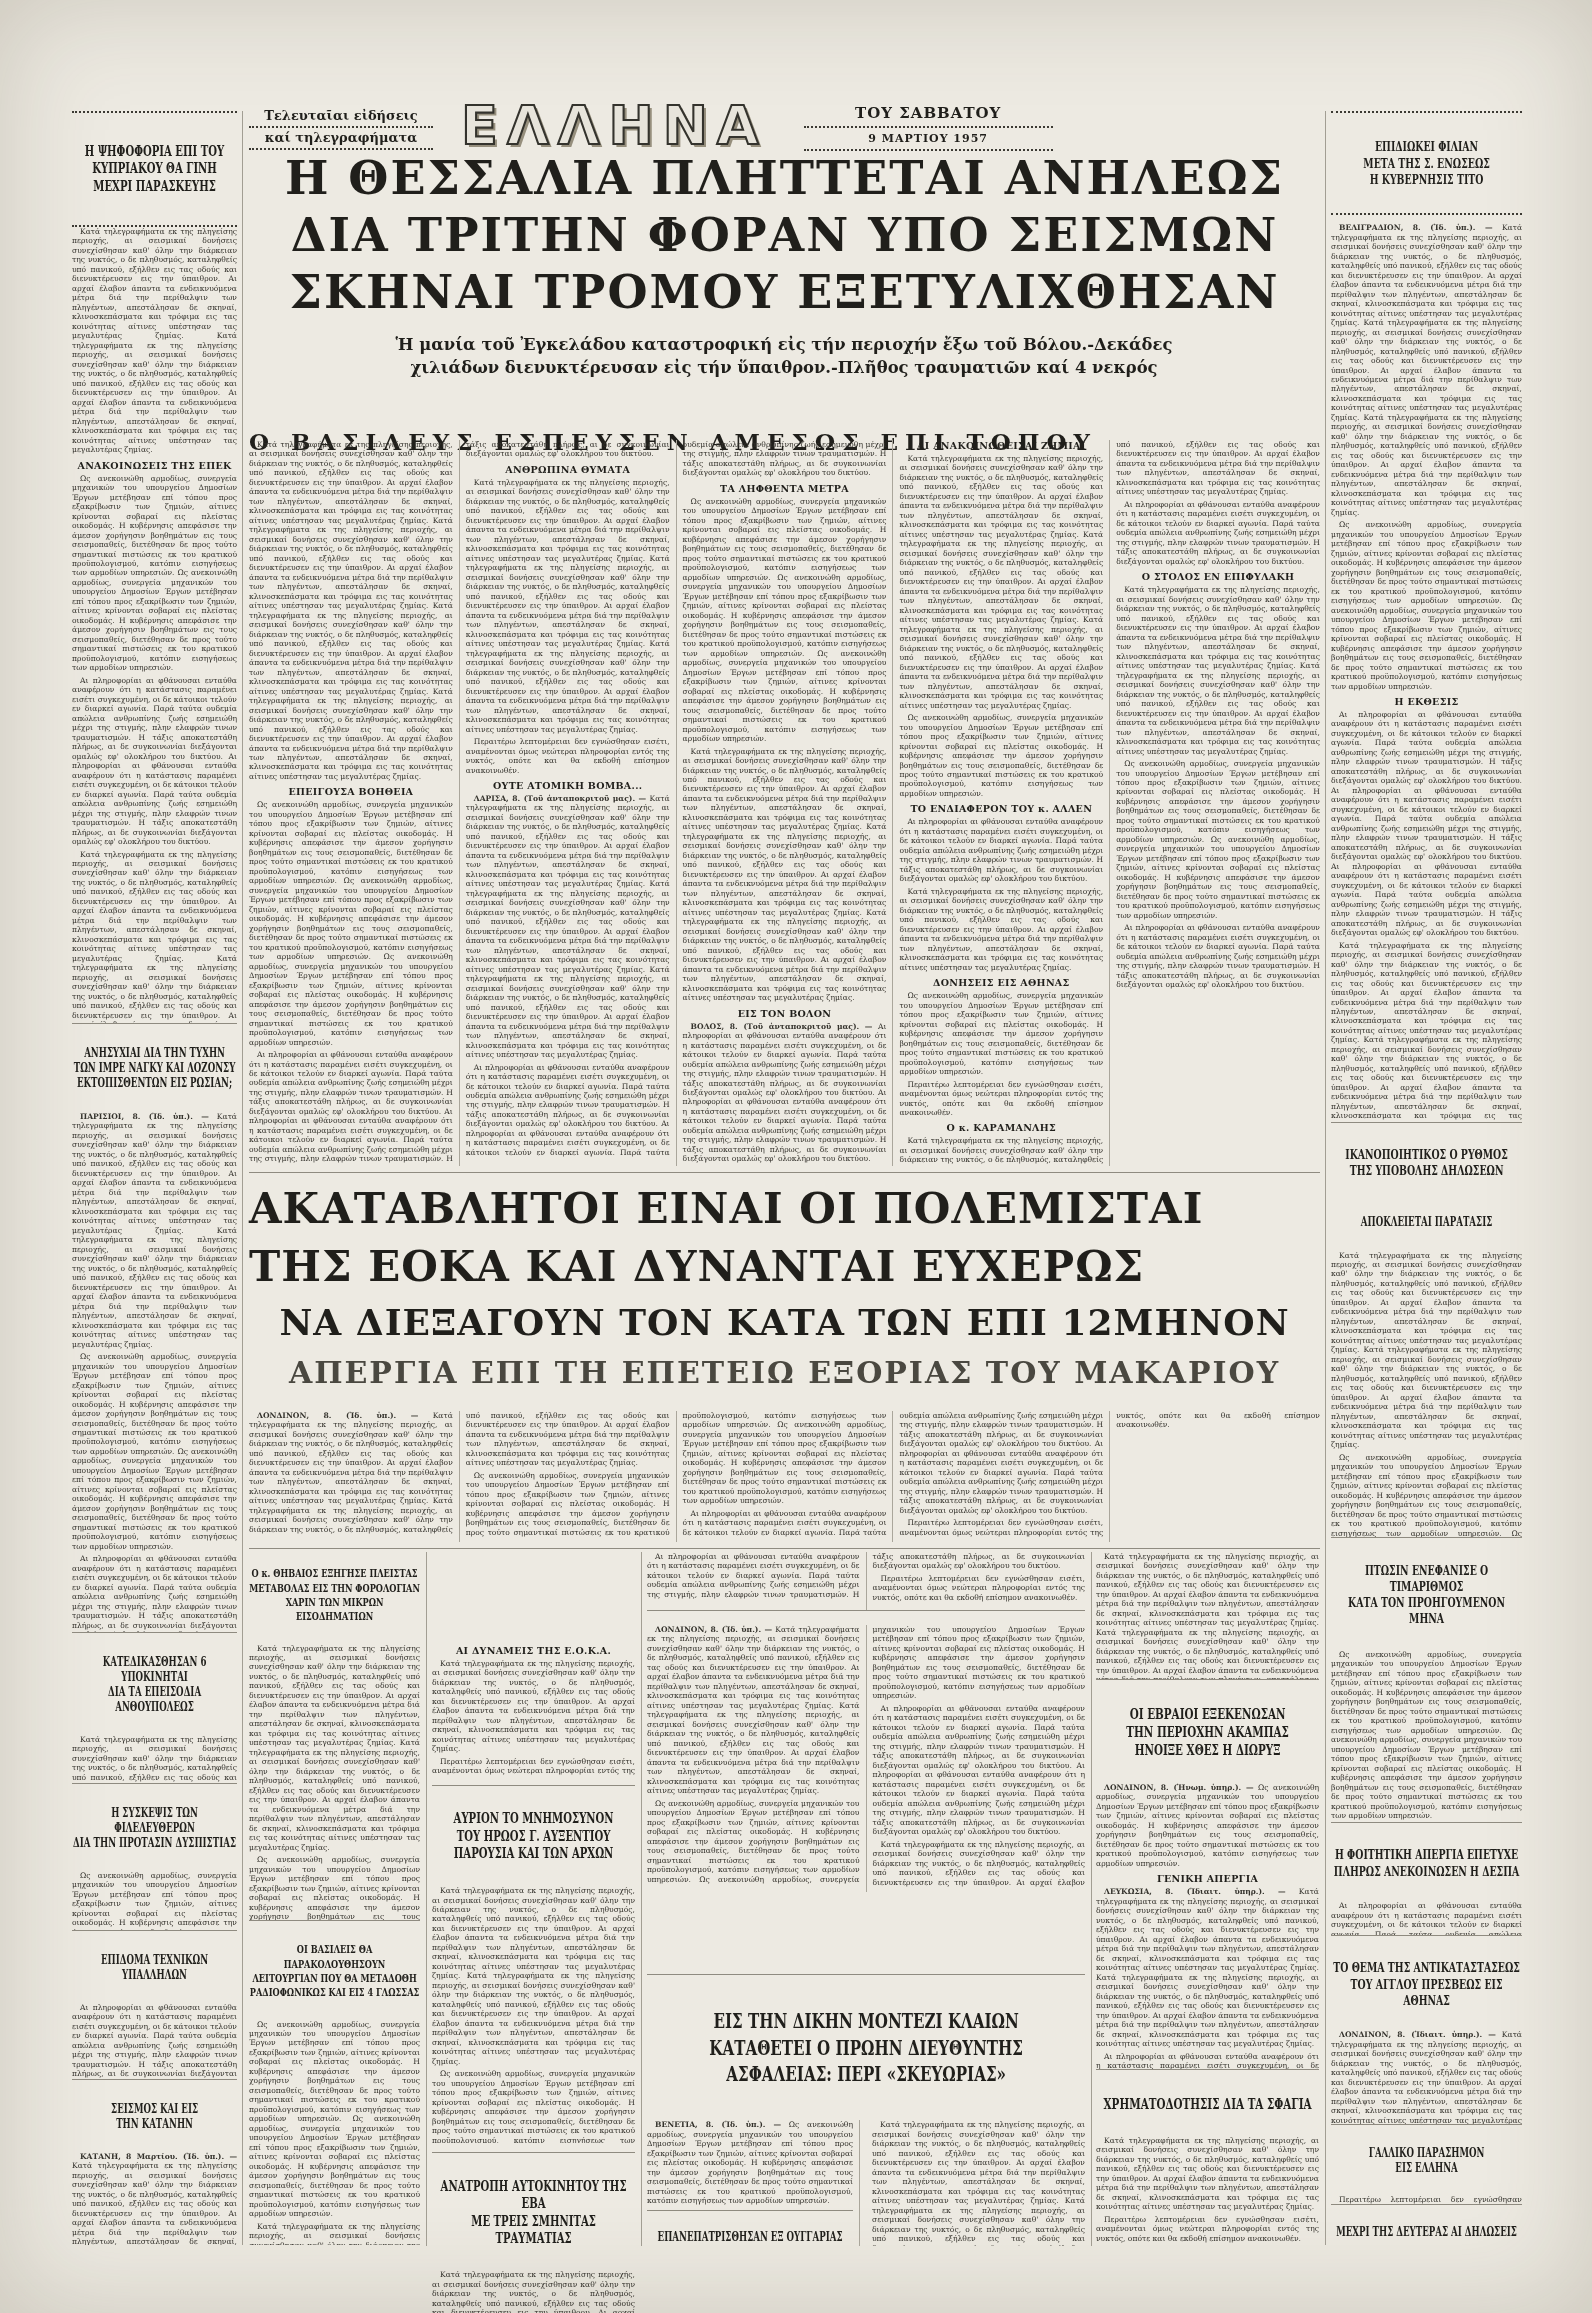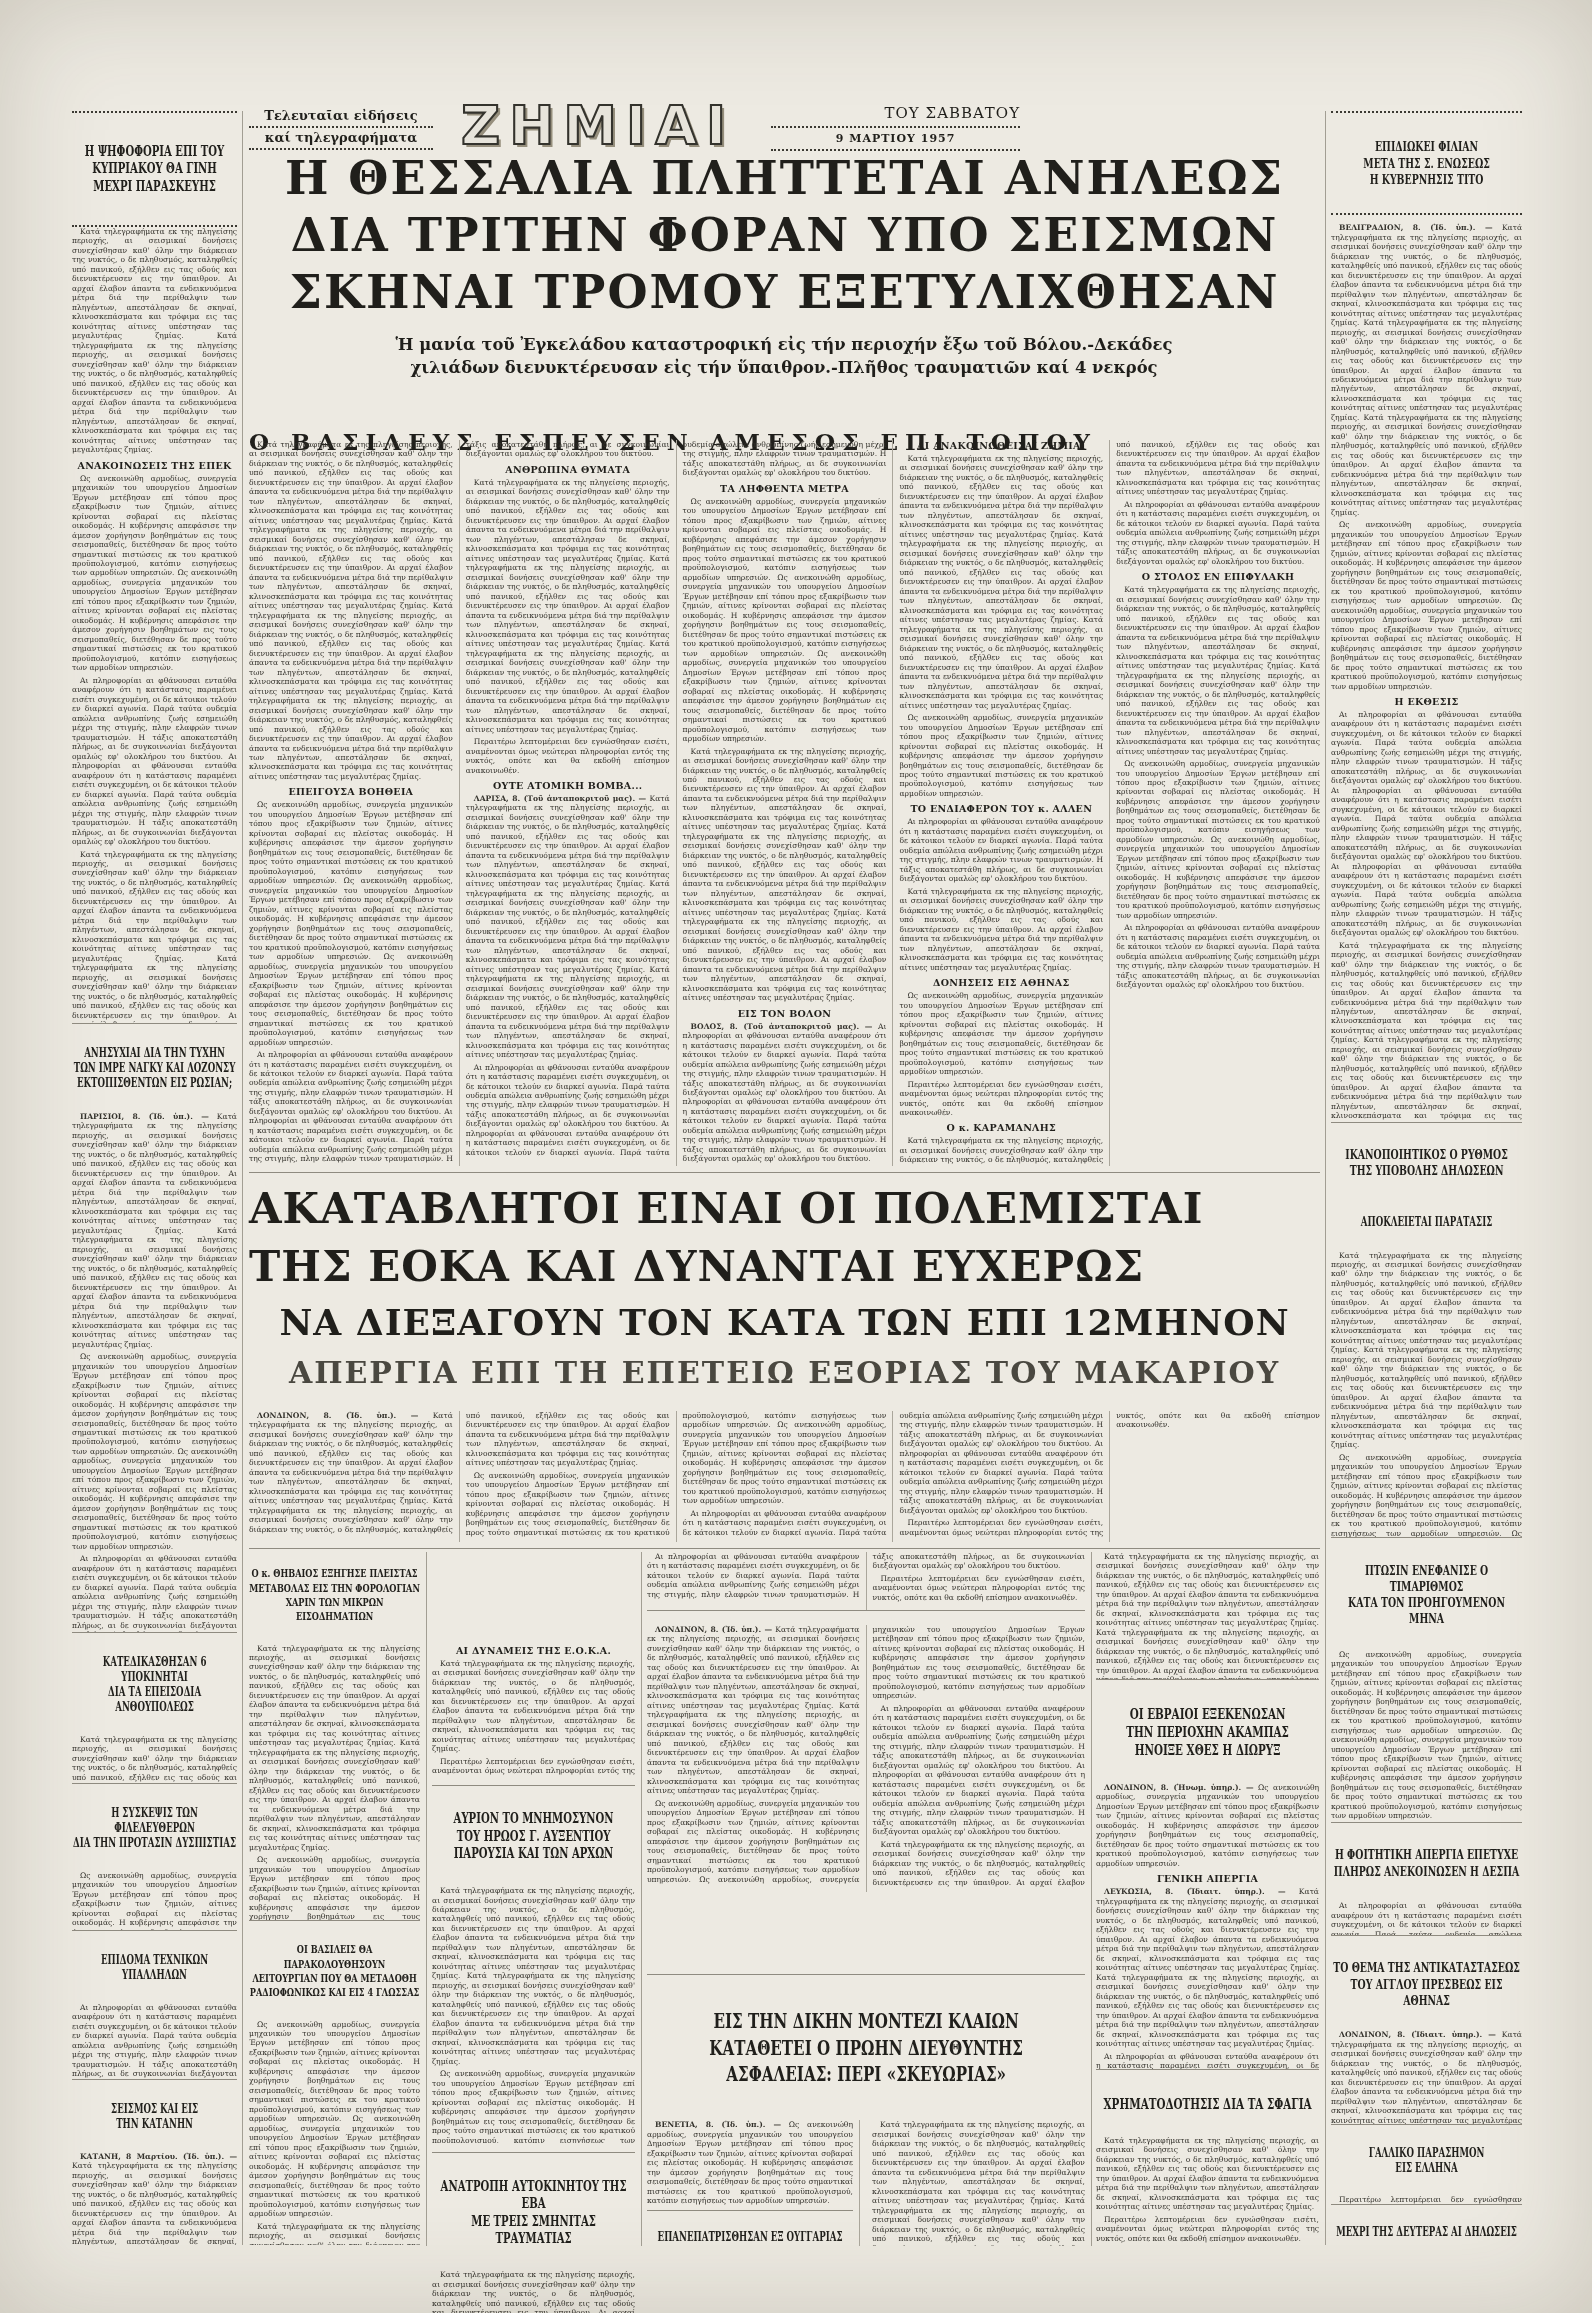--- a/index.html
+++ b/index.html
@@ -24,21 +24,21 @@
 .t145{font-size:14.4px;} .t21{font-size:21px;line-height:1.25;}
 .lead-headline{font-size:46px;line-height:57px;letter-spacing:2px;font-weight:bold;text-align:center;white-space:pre-line;}
 .deck{font-size:16.4px;font-weight:bold;text-align:center;line-height:1.4;}
 .king{font-size:23px;font-weight:bold;letter-spacing:7px;text-align:left;margin-top:34px;}
 .eoka12{font-size:42px;line-height:58px;letter-spacing:1px;font-weight:bold;text-align:left;white-space:pre-line;}
 .eoka3{font-size:36px;font-weight:bold;text-align:center;letter-spacing:1px;}
 .eoka4{font-size:30px;font-weight:bold;text-align:center;letter-spacing:2px;color:#4a4840;}
 .cols{column-gap:13px;column-rule:1px solid #aaa69b;column-fill:auto;height:100%;}
 .c5{column-count:5;} .c2{column-count:2;}
 .tagline{font-size:13px;font-weight:bold;border-bottom:2px dotted #3c3a33;padding:2px 0 3px;text-align:center;}
-.edition-label{font-size:15px;font-weight:normal;letter-spacing:1px;border-bottom:2px dotted #3c3a33;padding-bottom:4px;text-align:right;}
+.edition-label{font-size:15px;font-weight:bold;letter-spacing:1px;border-bottom:2px dotted #3c3a33;padding-bottom:4px;}
 .edition-date{font-size:11px;font-weight:bold;letter-spacing:1px;padding:4px 0;border-bottom:2px dotted #3c3a33;}
 .logo-text{font-family:"DejaVu Sans","Liberation Sans",sans-serif;font-weight:bold;font-size:54px;line-height:56px;letter-spacing:9px;color:#4a4943;}
 @supports ((-webkit-text-stroke:1px #000)){
   .logo-text{color:#e7e4db;-webkit-text-stroke:2.1px #34332d;text-shadow:3px 3px 0 #968f7d;}
 }
 </style>
 </head>
 <body>
 
 <div class="page">
@@ -50,21 +50,21 @@
   <div class="vrule" style="left:1091px;top:1552px;height:694px;"></div>
   <div class="hrule" style="left:249px;top:1172px;width:1071px;"></div>
   <div class="hrule" style="left:249px;top:1548px;width:1071px;"></div>
 
   <div class="abs" style="left:249px;top:98px;width:1071px;height:64px;">
     <div style="display:flex;align-items:flex-start;">
       <div style="width:184px;padding-top:8px;">
         <div class="tagline">Τελευταῖαι εἰδήσεις</div>
         <div class="tagline">καί τηλεγραφήματα</div>
       </div>
-      <div class="logo-text" style="margin-left:28px;">ΖΗΜΙΑΙ</div>
+      <div class="logo-text" style="margin-left:28px;">ΕΛΛΗΝΑ</div>
       <div style="margin-left:36px;padding-top:6px;width:249px;text-align:center;">
         <div class="edition-label">ΤΟΥ ΣΑΒΒΑΤΟΥ</div>
         <div class="edition-date">9 ΜΑΡΤΙΟΥ 1957</div>
       </div>
     </div>
   </div>
 
   <div class="abs" style="left:72px;top:111px;width:165px;">
     <div class="title t14 dotted-t dotted-b" style="padding:12px 0;">
       <span class="cond" style="display:block;">Η ΨΗΦΟΦΟΡΙΑ ΕΠΙ ΤΟΥ

